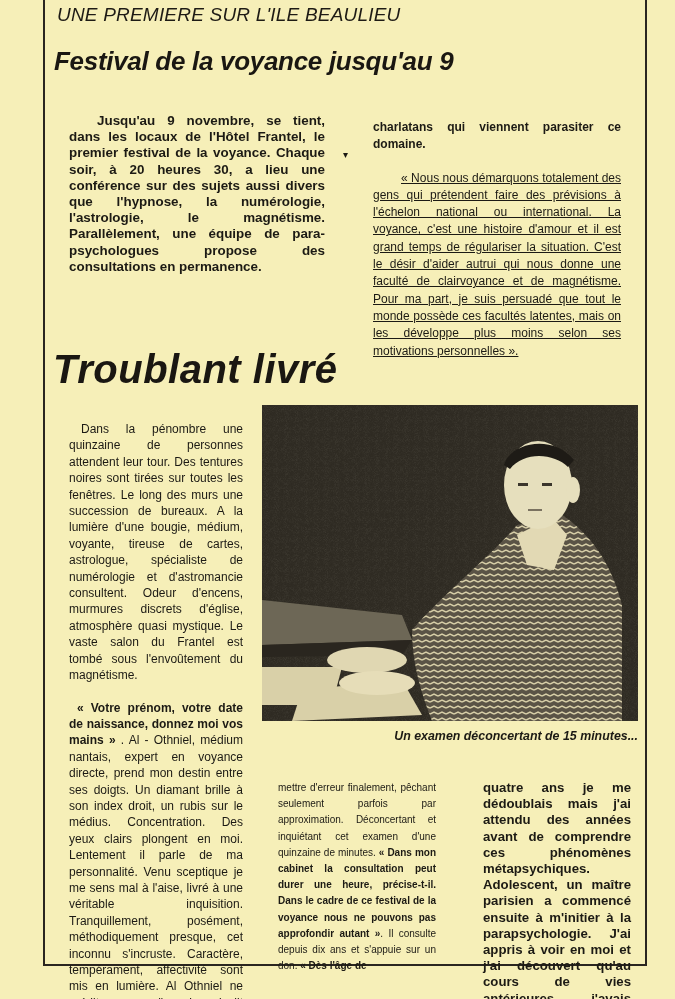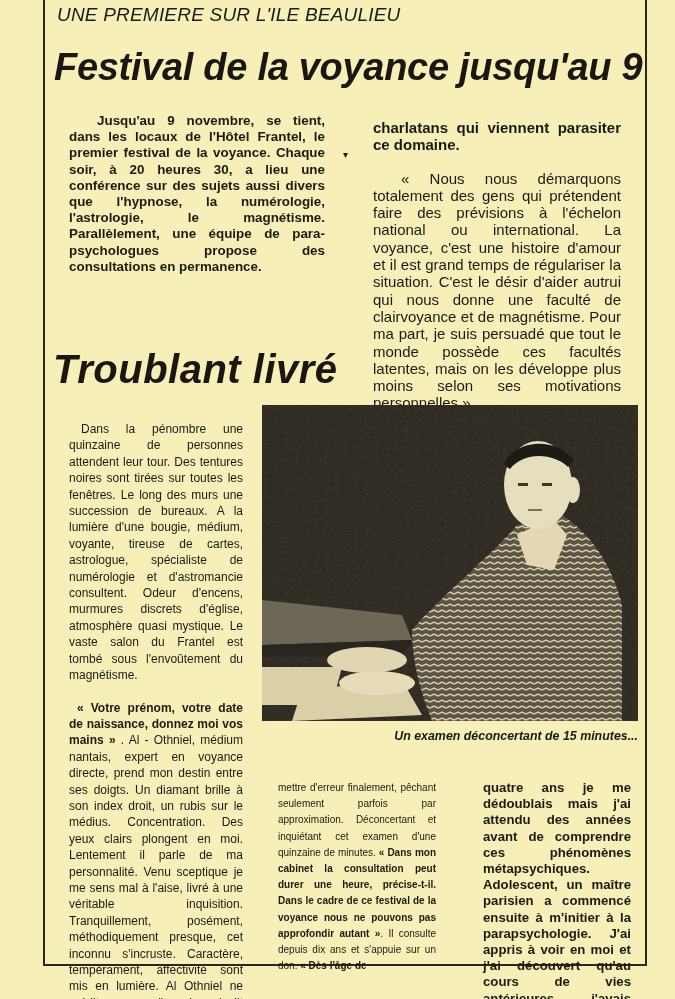--- a/index.html
+++ b/index.html
@@ -14,40 +14,40 @@
   .vline { position: absolute; background: #2a2620; }
   .hline { position: absolute; background: #2a2620; }
 
   .kicker {
     position: absolute; left: 57px; top: 4px;
     font-size: 19px; font-style: italic; letter-spacing: 0.2px;
     color: #1e1b15;
   }
   .headline {
     position: absolute; left: 54px; top: 46px;
-    font-size: 38px; font-weight: bold; font-style: italic;
+    font-size: 26px; font-weight: bold; font-style: italic;
     letter-spacing: -0.3px; color: #1a1712;
   }
   .subhead {
     position: absolute; left: 53px; top: 347px;
     font-size: 40px; font-weight: bold; font-style: italic;
     letter-spacing: 0.5px; color: #1a1712;
   }
   .col {
     position: absolute;
     font-size: 13.6px; line-height: 17.1px;
     text-align: justify;
   }
   .col p { margin: 16px; }
   .bold { font-weight: bold; }
   .indent { text-indent: 28px; }
-  .gap { margin-top: 8px !important; }
+  .gap { margin-top: 8px !important; text-decoration: underline; }
 
   #intro-left { left: 53px; top: 97px; width: 288px; font-weight: bold; line-height: 16.2px; font-size: 13.4px;}
-  #intro-right { left: 357px; top: 103px; width: 280px; line-height: 17.3px; font-size: 15px;}
+  #intro-right { left: 357px; top: 103px; width: 280px; line-height: 17.3px; font-size: 12px;}
 
   #body-col1 { left: 53px; top: 405px; width: 206px; font-size: 12px; line-height: 16.4px; }
   #body-col2 { left: 262px; top: 764px; width: 190px; font-size: 10px; line-height: 16.2px; }
   #body-col3 { left: 467px; top: 764px; width: 180px; font-size: 13.2px; line-height: 16.2px; font-weight: bold;}
 
   .photo {
     position: absolute; left: 262px; top: 405px; width: 376px; height: 316px;
     background: #2b2720; overflow: hidden;
   }
   .caption {

